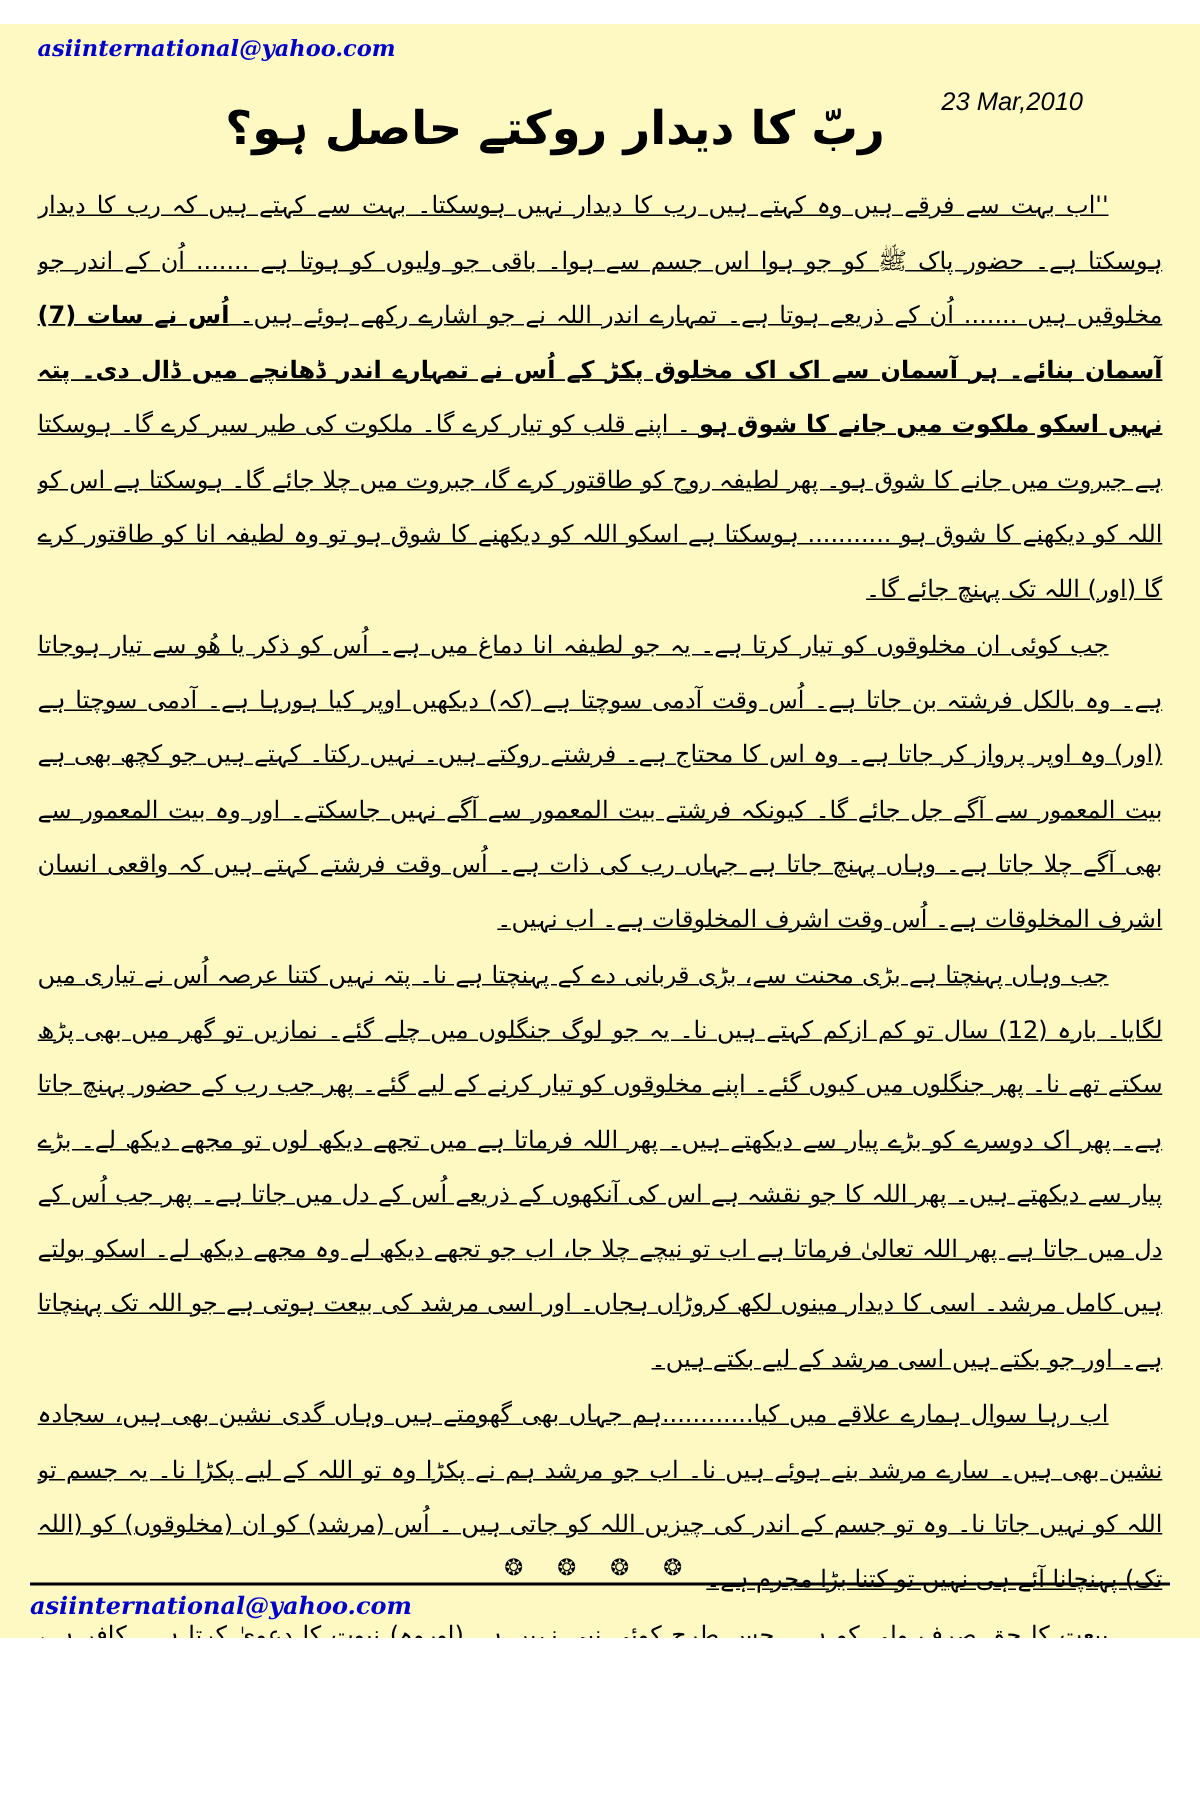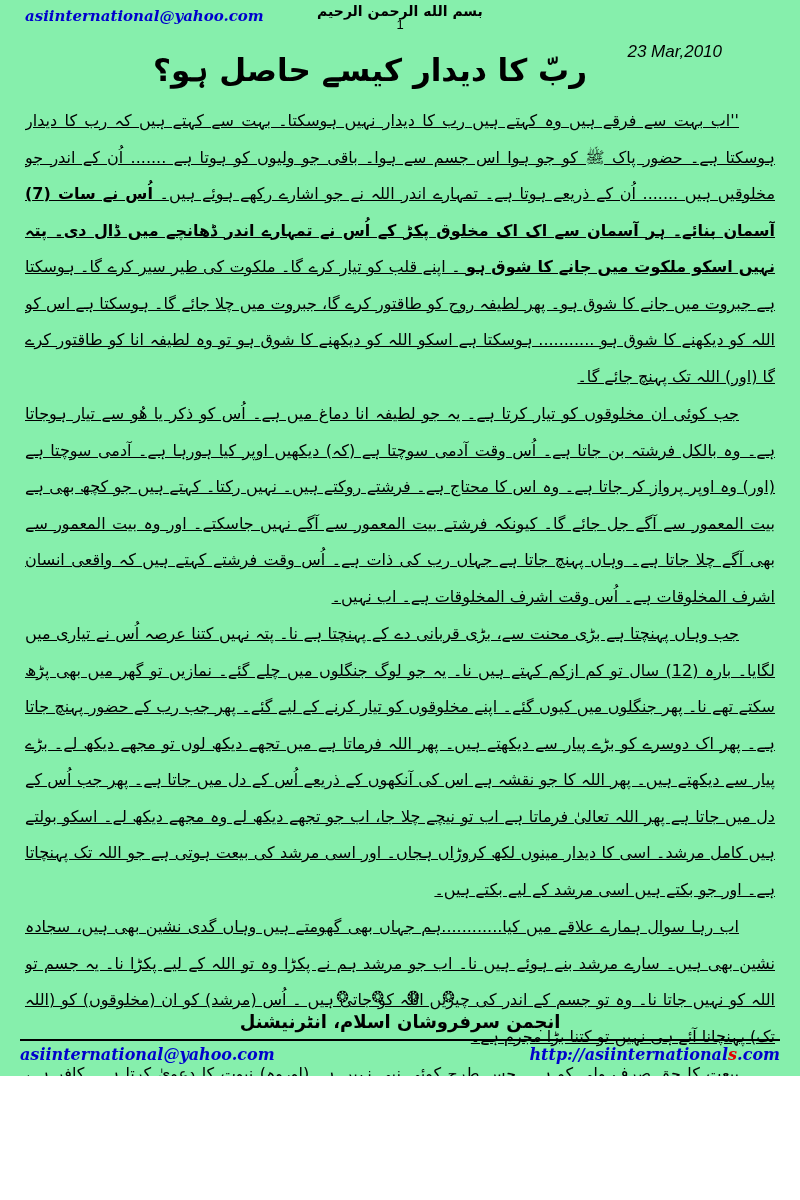--- a/index.html
+++ b/index.html
@@ -1,22 +1,22 @@
 <!DOCTYPE html>
 <html lang="ur"><head>
 <meta charset="utf-8">
 <style>
   * { margin: 0; padding: 0; box-sizing: border-box; }
   html, body { background: #ffffff; }
   .page {
     position: relative;
     width: 800px;
     height: 1076px;
-    margin: 0 auto;
-    background: #86efac;
+    margin: 16px auto;
+    background: #fef9c3;
     font-family: "DejaVu Sans", sans-serif;
     color: #000;
     overflow: hidden;
   }
   
   .hdr { position: relative; height: 100px; }
   .hdr-email {
     position: absolute; top: 7px; left: 25px;
     font-family: "DejaVu Serif", serif;
     font-style: italic; font-weight: bold;
@@ -61,40 +61,34 @@
   }
   .red-s { color: #e10000; }
 </style>
 </head>
 <body>
 
 <div class="page">
 
   <div class="hdr">
     <a class="hdr-email" href="#">asiinternational@yahoo.com</a>
-    <div class="bismillah-wrap">
-      <div class="bismillah">بسم الله الرحمن الرحيم</div>
-      <div class="page-num">1</div>
-    </div>
     <div class="hdr-date">23  Mar,2010</div>
-    <div class="doc-title">ربّ کا دیدار کیسے حاصل ہو؟</div>
+    <div class="doc-title">ربّ کا دیدار روکتے حاصل ہو؟</div>
   </div>
 
   <div class="doc-body" id="doc-body">
 
   <div class="para"><span class="seg-normal">''اب بہت سے فرقے ہیں وہ کہتے ہیں رب کا دیدار نہیں ہوسکتا۔ بہت سے کہتے ہیں کہ رب کا دیدار ہوسکتا ہے۔ حضور پاک ﷺ کو جو ہوا اس جسم سے ہوا۔ باقی جو ولیوں کو ہوتا ہے ....... اُن کے اندر جو مخلوقیں ہیں ....... اُن کے ذریعے ہوتا ہے۔ تمہارے اندر اللہ نے جو اشارے رکھے ہوئے ہیں۔ </span><span class="seg-bold_underline">اُس نے سات (7) آسمان بنائے۔ ہر آسمان سے اک اک مخلوق پکڑ کے اُس نے تمہارے اندر ڈھانچے میں ڈال دی۔ پتہ نہیں اسکو ملکوت میں جانے کا شوق ہو</span><span class="seg-normal"> ۔ اپنے قلب کو تیار کرے گا۔ ملکوت کی طیر سیر کرے گا۔ ہوسکتا ہے جبروت میں جانے کا شوق ہو۔ پھر لطیفہ روح کو طاقتور کرے گا، جبروت میں چلا جائے گا۔ ہوسکتا ہے اس کو اللہ کو دیکھنے کا شوق ہو ........... ہوسکتا ہے اسکو اللہ کو دیکھنے کا شوق ہو تو وہ لطیفہ انا کو طاقتور کرے گا (اور) اللہ تک پہنچ جائے گا۔</span></div>
       <div class="para"><span class="seg-normal">جب کوئی ان مخلوقوں کو تیار کرتا ہے۔ یہ جو لطیفہ انا دماغ میں ہے۔ اُس کو ذکر یا ھُو سے تیار ہوجاتا ہے۔ وہ بالکل فرشتہ بن جاتا ہے۔ اُس وقت آدمی سوچتا ہے (کہ) دیکھیں اوپر کیا ہورہا ہے۔ آدمی سوچتا ہے (اور) وہ اوپر پرواز کر جاتا ہے۔ وہ اس کا محتاج ہے۔ فرشتے روکتے ہیں۔ نہیں رکتا۔ کہتے ہیں جو کچھ بھی ہے بیت المعمور سے آگے جل جائے گا۔ کیونکہ فرشتے بیت المعمور سے آگے نہیں جاسکتے۔ اور وہ بیت المعمور سے بھی آگے چلا جاتا ہے۔ وہاں پہنچ جاتا ہے جہاں رب کی ذات ہے۔ اُس وقت فرشتے کہتے ہیں کہ واقعی انسان اشرف المخلوقات ہے۔ اُس وقت اشرف المخلوقات ہے۔ اب نہیں۔</span></div>
       <div class="para"><span class="seg-normal">جب وہاں پہنچتا ہے بڑی محنت سے، بڑی قربانی دے کے پہنچتا ہے  نا۔ پتہ نہیں کتنا عرصہ اُس نے تیاری میں لگایا۔ بارہ (12) سال تو کم ازکم کہتے ہیں  نا۔ یہ جو لوگ جنگلوں میں چلے گئے۔ نمازیں تو گھر میں بھی پڑھ سکتے تھے  نا۔ پھر جنگلوں میں کیوں گئے۔ اپنے مخلوقوں کو تیار کرنے کے لیے گئے۔ پھر جب رب کے حضور پہنچ جاتا ہے۔ پھر اک دوسرے کو بڑے پیار سے دیکھتے ہیں۔ پھر اللہ فرماتا ہے  میں تجھے دیکھ لوں تو مجھے دیکھ لے۔ بڑے پیار سے دیکھتے ہیں۔ پھر اللہ کا جو نقشہ ہے اس کی آنکھوں کے ذریعے اُس کے دل میں جاتا ہے۔ پھر جب اُس کے دل میں جاتا ہے پھر اللہ تعالیٰ فرماتا ہے  اب تو نیچے چلا جا، اب جو تجھے دیکھ لے وہ مجھے دیکھ لے۔ اسکو بولتے ہیں کامل مرشد۔ اسی کا دیدار مینوں لکھ کروڑاں ہجاں۔ اور اسی مرشد کی بیعت ہوتی ہے  جو اللہ تک پہنچاتا ہے۔ اور جو بکتے ہیں اسی مرشد کے لیے بکتے ہیں۔</span></div>
       <div class="para"><span class="seg-normal">اب رہا سوال ہمارے علاقے میں کیا............ہم جہاں بھی گھومتے ہیں وہاں گدی نشین بھی ہیں، سجادہ نشین بھی ہیں۔ سارے مرشد بنے ہوئے ہیں  نا۔ اب جو مرشد ہم نے پکڑا  وہ تو اللہ کے لیے پکڑا  نا۔ یہ جسم تو اللہ کو نہیں جاتا  نا۔ وہ تو جسم کے اندر کی چیزیں اللہ کو جاتی ہیں ۔ اُس (مرشد) کو ان (مخلوقوں) کو (اللہ تک) پہنچانا آئے ہی نہیں تو کتنا بڑا مجرم ہے۔</span></div>
       <div class="para"><span class="seg-normal">بیعت کا حق صرف ولی کو ہے۔ جس طرح کوئی نبی نہیں ہے (اوروہ) نبوت کا دعویٰ کرتا ہے۔ کافر ہے، ماننے والے بھی کافر۔ تو کوئی ولی نہیں ہے تو اپنے آپ کو ولی سمجھتا ہے تو کفر کے نزدیک پہنچ جاتا ہے۔ کافر تو اپنے لیے تھا  نا۔ اور اس نے  تو ہزاروں لوگوں کی زندگیاں برباد کر دی  نا۔ وہ نایاب چیزیں، وہ نایاب اشارے  جن کے ذریعے آدمی کو اللہ تک پہنچانا تھا۔ اُس نے اُن کو پھنسا کے برباد کر دیا  نا۔  وہ اِس کا جواب ہی نہیں دے سکے گا۔</span></div>
     </div>
 
   <div class="doc-footer">
     <div class="ornaments">❂ ❂ ❂ ❂</div>
-    <div class="org-name">انجمن سرفروشان اسلام، انٹرنیشنل</div>
     <hr class="footer-rule">
     <div class="footer-links">
       <a href="#">asiinternational@yahoo.com</a>
-      <a href="#"><span>http://asiinternational</span><span class="red-s">s</span><span>.com</span></a>
     </div>
   </div>
 
 </div>
 
 </body></html>

